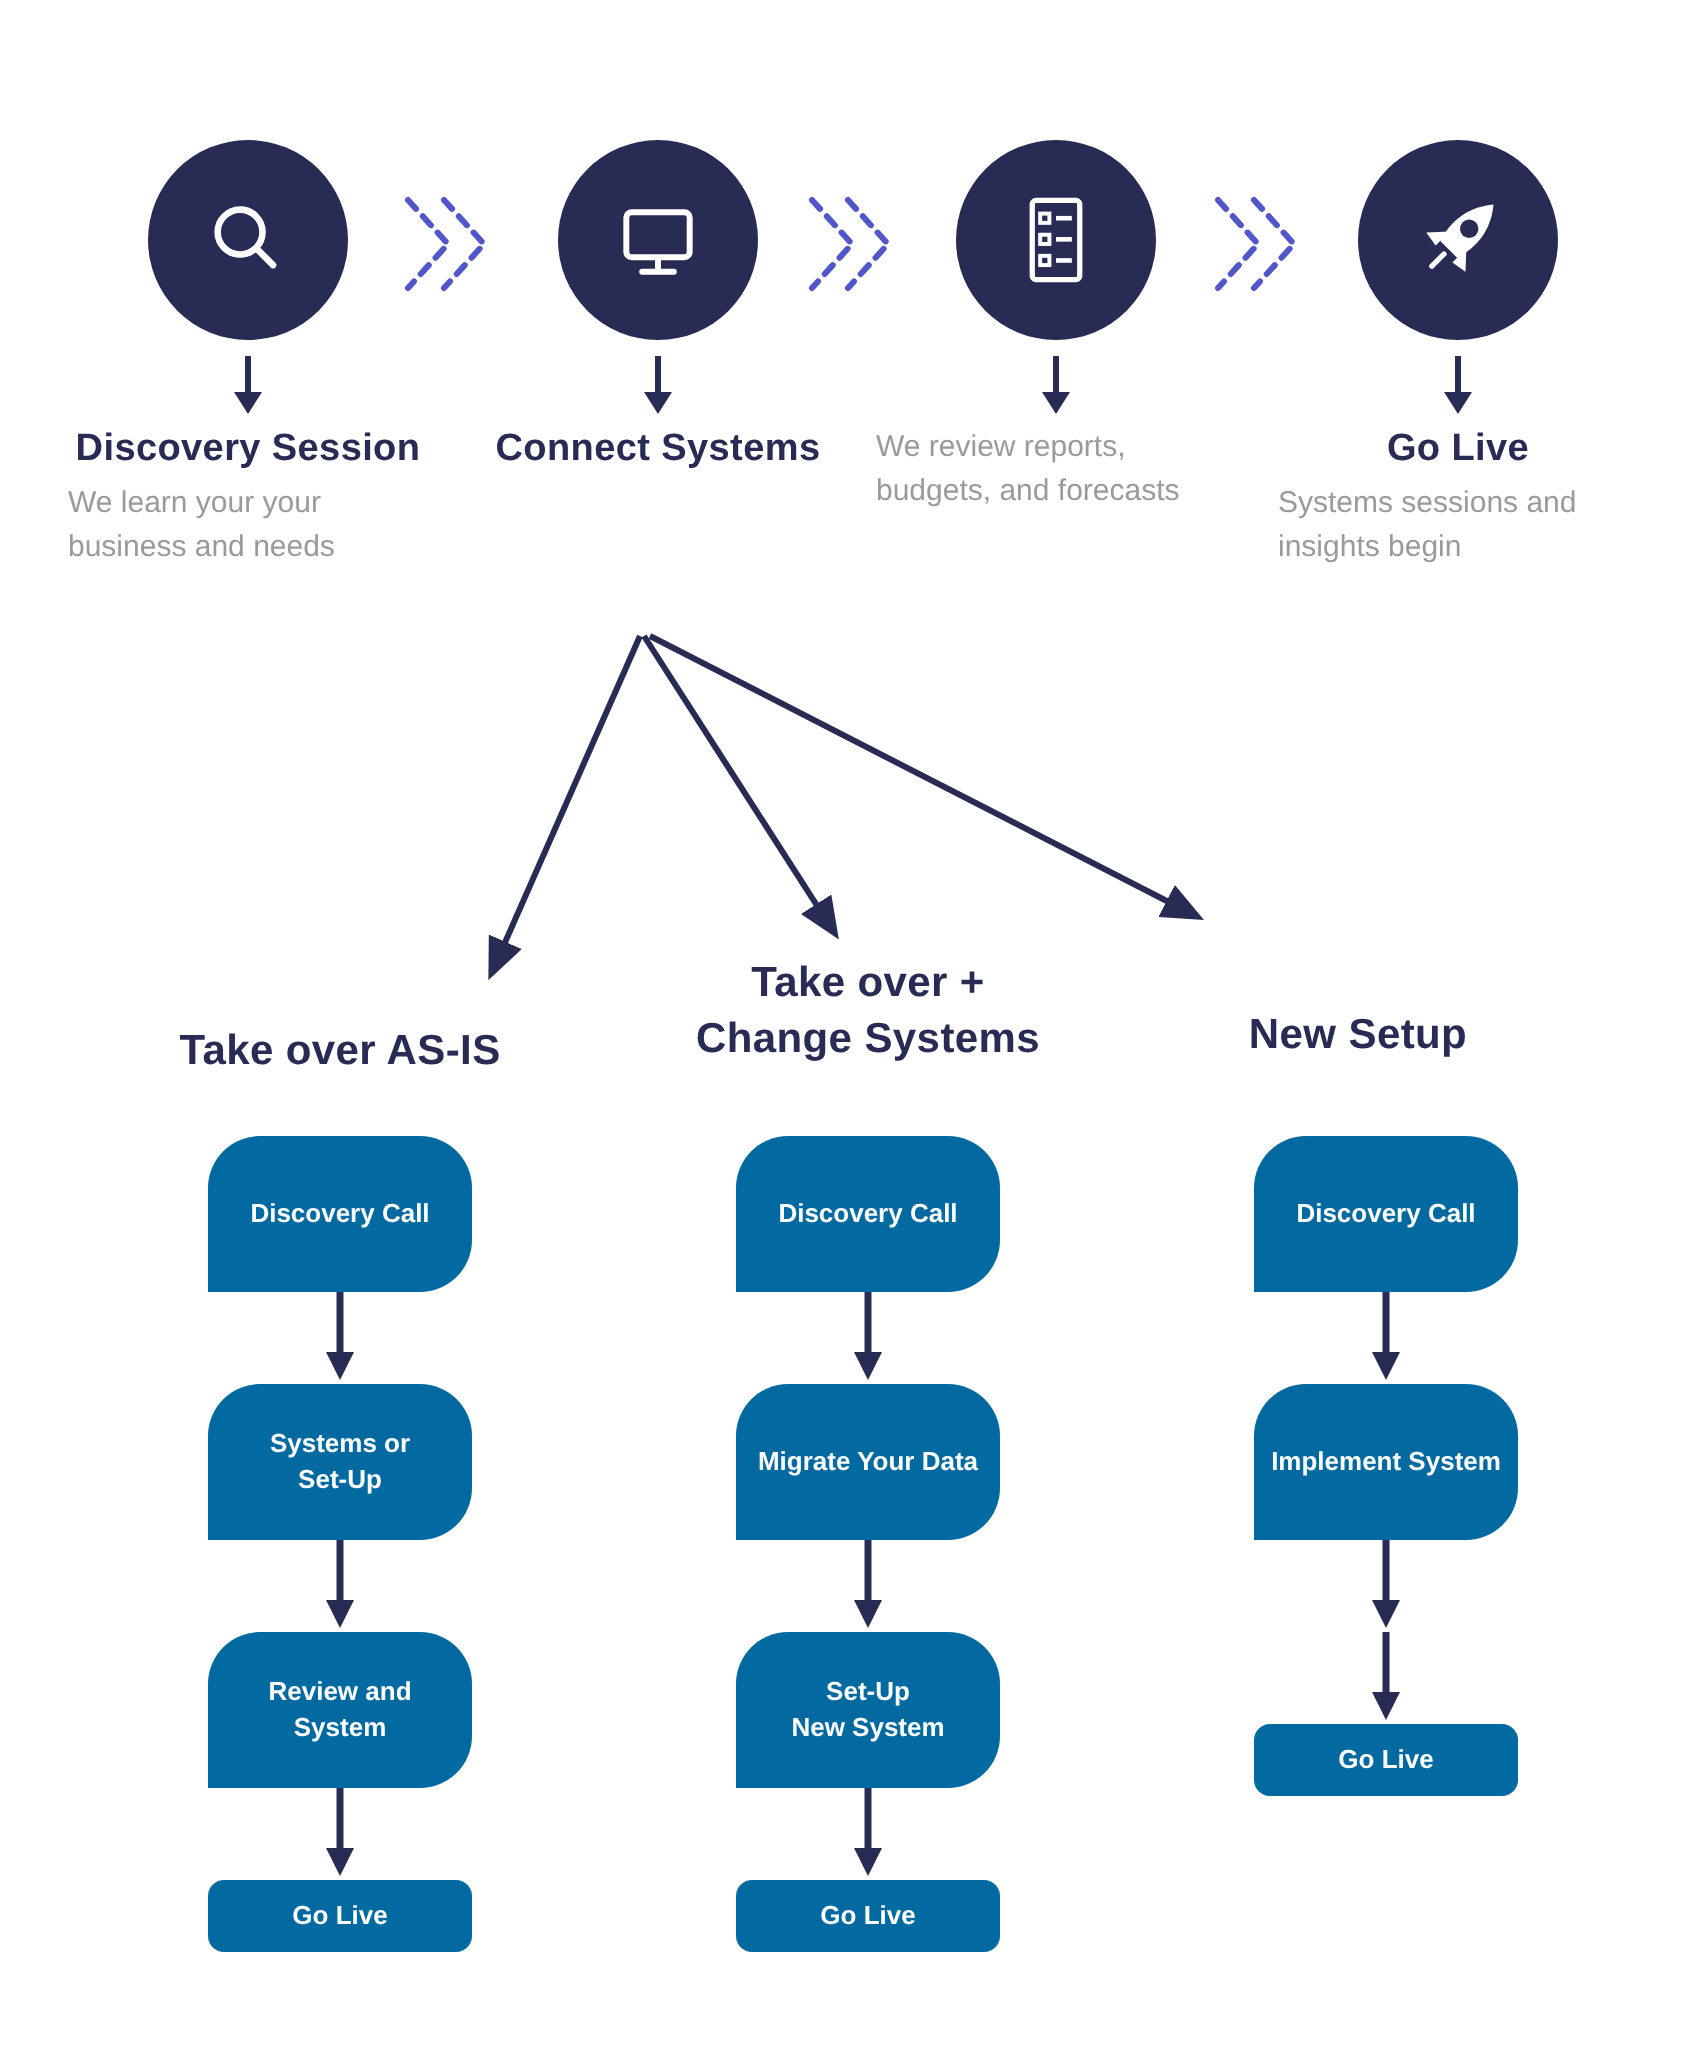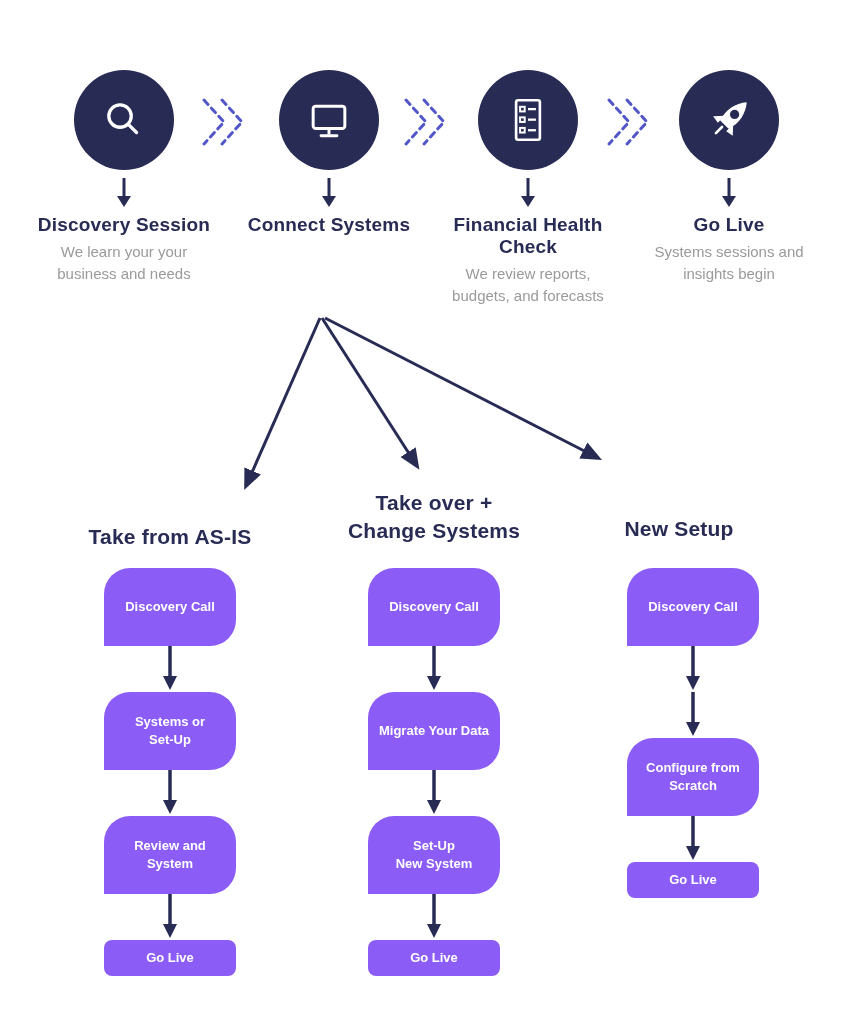--- a/index.html
+++ b/index.html
@@ -1,51 +1,51 @@
 <!DOCTYPE html>
 <html><head>
 <meta charset="utf-8">
 <style>
   * { margin: 0; padding: 0; box-sizing: border-box; }
   html,body { background:#ffffff; }
   body { font-family: "Liberation Sans", sans-serif; }
   .canvas { position: relative; width: 851px; height: 1024px; background: #ffffff; overflow: hidden; }
 
   
-  .step { position: absolute; top: 70px; width: 210px; display: flex; flex-direction: column; align-items: center; text-align: center; }
+  .step { position: absolute; top: 70px; width: 210px; display: flex; flex-direction: column; align-items: center; text-align: left; }
   .step-1 { left: 19px; }
   .step-2 { left: 224px; }
   .step-3 { left: 423px; }
   .step-4 { left: 624px; }
 
   .circle { width: 100px; height: 100px; border-radius: 50%; background: #282b54; display: flex; align-items: center; justify-content: center; }
   .circle svg { width: 66px; height: 66px; }
 
   .down-arrow { margin-top: 8px; }
 
   .step-title { margin-top: 6px; font-size: 19px; font-weight: bold; color: #282b54; letter-spacing: .2px; }
   .step-desc { margin-top: 5px; font-size: 15px; color: #9a9a9a; line-height: 1.45; max-width: 180px; }
 
   .chevrons { position: absolute; top: 96px; }
 
   
   .fan-arrows { position: absolute; left: 0; top: 0; width: 851px; height: 1024px; pointer-events: none; }
 
   
-  .branch-heading { position: absolute; width: 220px; text-align: center; font-size: 21px; font-weight: bold; color: #282b54; line-height: 1.35; white-space: pre-line; letter-spacing: .2px; margin-top: 11px; }
+  .branch-heading { position: absolute; width: 220px; text-align: center; font-size: 21px; font-weight: bold; color: #282b54; line-height: 1.35; white-space: pre-line; letter-spacing: .2px; }
   .heading-1 { left: 60px;  top: 512px; }
   .heading-2 { left: 324px; top: 478px; }
   .heading-3 { left: 569px; top: 504px; }
 
   .stack { position: absolute; top: 568px; width: 140px; display: flex; flex-direction: column; align-items: center; }
   .stack-1 { left: 100px; }
   .stack-2 { left: 364px; }
   .stack-3 { left: 623px; }
 
-  .flow-box { width: 132px; height: 78px; background: #8b5cf6; border-radius: 26px 26px 26px 0; color: #ffffff; font-size: 13px; font-weight: bold; display: flex; align-items: center; justify-content: center; text-align: center; white-space: pre-line; line-height: 1.35; padding: 6px 8px; }
+  .flow-box { width: 132px; height: 78px; background: #0369a1; border-radius: 26px 26px 26px 0; color: #ffffff; font-size: 13px; font-weight: bold; display: flex; align-items: center; justify-content: center; text-align: center; white-space: pre-line; line-height: 1.35; padding: 6px 8px; }
   .flow-box.small { height: 36px; border-radius: 8px; padding: 4px 8px; }
 </style>
 </head>
 <body>
 
 <div class="canvas">
 
   <div class="step step-1">
     <div class="circle">
       <svg viewBox="0 0 100 100">
@@ -85,21 +85,20 @@
         <rect x="38" y="46" width="7" height="7" fill="none" stroke="#ffffff" stroke-width="3"></rect>
         <line x1="50" y1="49.5" x2="62" y2="49.5" stroke="#ffffff" stroke-width="3.5"></line>
         <rect x="38" y="62" width="7" height="7" fill="none" stroke="#ffffff" stroke-width="3"></rect>
         <line x1="50" y1="65.5" x2="62" y2="65.5" stroke="#ffffff" stroke-width="3.5"></line>
       </svg>
     </div>
     <svg class="down-arrow" width="18" height="30">
       <line x1="9" y1="0" x2="9" y2="20" stroke="#282b54" stroke-width="3"></line>
       <polygon points="2,18 16,18 9,29" fill="#282b54"></polygon>
     </svg>
-    <div class="step-title">Financial Health Check</div>
     <div class="step-desc">We review reports, budgets, and forecasts</div>
   </div>
 
   <div class="step step-4">
     <div class="circle">
       <svg viewBox="0 0 100 100">
         <g transform="rotate(45 50 50)">
           <path d="M50 12 C61 25 65 42 59 60 L41 60 C35 42 39 25 50 12 Z" fill="#ffffff"></path>
           <circle cx="50" cy="38" r="7" fill="#282b54"></circle>
           <path d="M41 50 L29 63 L41 65 Z" fill="#ffffff"></path>
@@ -133,21 +132,21 @@
     <defs>
       <marker id="ah" markerWidth="8" markerHeight="8" refX="5.5" refY="3" orient="auto">
         <path d="M0,0 L7,3 L0,6 Z" fill="#282b54"></path>
       </marker>
     </defs>
     <line x1="320" y1="318" x2="246" y2="486" stroke="#282b54" stroke-width="3" marker-end="url(#ah)"></line>
     <line x1="322" y1="318" x2="417" y2="466" stroke="#282b54" stroke-width="3" marker-end="url(#ah)"></line>
     <line x1="325" y1="318" x2="598" y2="458" stroke="#282b54" stroke-width="3" marker-end="url(#ah)"></line>
   </svg>
 
-  <div class="branch-heading heading-1">Take from AS-IS</div>
+  <div class="branch-heading heading-1">Take over AS-IS</div>
   <div class="branch-heading heading-2">Take over +
 Change Systems</div>
   <div class="branch-heading heading-3">New Setup</div>
 
   <div class="stack stack-1">
     <div class="flow-box">Discovery Call</div>
     <svg width="20" height="46">
       <line x1="10" y1="0" x2="10" y2="32" stroke="#282b54" stroke-width="3.5"></line>
       <polygon points="3,30 17,30 10,44" fill="#282b54"></polygon>
     </svg>
@@ -184,26 +183,25 @@
     </svg>
     <div class="flow-box small">Go Live</div>
   </div>
 
   <div class="stack stack-3">
     <div class="flow-box">Discovery Call</div>
     <svg width="20" height="46">
       <line x1="10" y1="0" x2="10" y2="32" stroke="#282b54" stroke-width="3.5"></line>
       <polygon points="3,30 17,30 10,44" fill="#282b54"></polygon>
     </svg>
-    <svg width="20" height="46">
-      <line x1="10" y1="0" x2="10" y2="32" stroke="#282b54" stroke-width="3.5"></line>
-      <polygon points="3,30 17,30 10,44" fill="#282b54"></polygon>
-    </svg>
-    <div class="flow-box">Configure from
-Scratch</div>
+    <div class="flow-box">Implement System</div>
+    <svg width="20" height="46">
+      <line x1="10" y1="0" x2="10" y2="32" stroke="#282b54" stroke-width="3.5"></line>
+      <polygon points="3,30 17,30 10,44" fill="#282b54"></polygon>
+    </svg>
     <svg width="20" height="46">
       <line x1="10" y1="0" x2="10" y2="32" stroke="#282b54" stroke-width="3.5"></line>
       <polygon points="3,30 17,30 10,44" fill="#282b54"></polygon>
     </svg>
     <div class="flow-box small">Go Live</div>
   </div>
 
 </div>
 
 </body></html>

